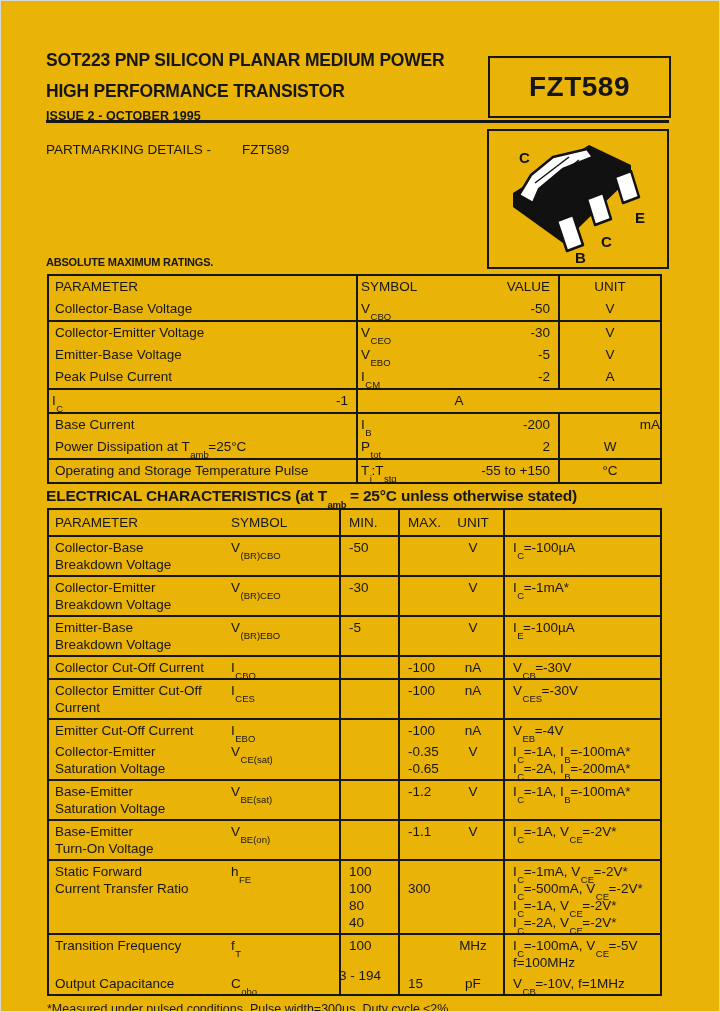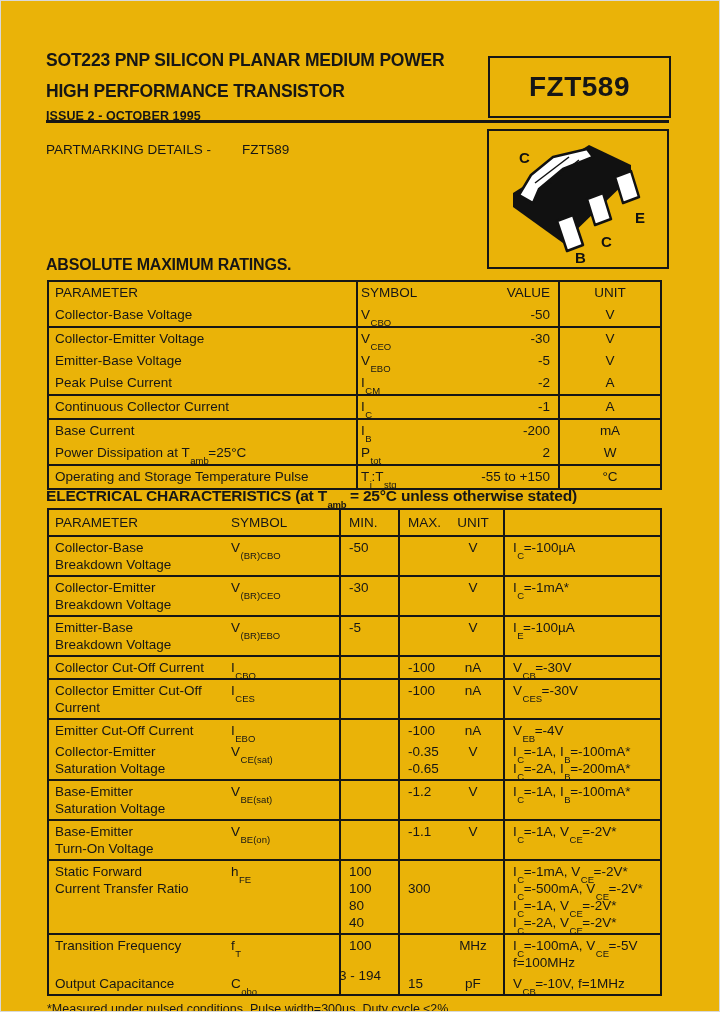--- a/index.html
+++ b/index.html
@@ -12,21 +12,21 @@
   .issue{font-size:12.5px;font-weight:bold;margin-top:2px;letter-spacing:0.1px;}
   .part-box{position:absolute;left:487px;top:55px;width:179px;height:58px;border:2px solid #161616;
             display:flex;align-items:center;justify-content:center;font-size:28px;font-weight:bold;letter-spacing:0.5px;}
   .rule{position:absolute;left:45px;top:119px;width:623px;height:3px;background:#161616;}
   .part-info{position:absolute;left:45px;top:138px;font-size:13.5px;line-height:21px;}
   .pi-label{display:inline-block;width:196px;}
   
   .pkg-box{position:absolute;left:486px;top:128px;width:182px;height:140px;border:2px solid #161616;box-sizing:border-box;}
   .pkg-box svg text{font-family:"Liberation Sans",sans-serif;font-weight:bold;font-size:15px;fill:#111;}
   
-  .sec-h{font-size:16px;font-weight:bold;letter-spacing:-0.2px;margin:0 0 6px 0;}
+  .sec-h{font-size:11px;font-weight:bold;letter-spacing:-0.2px;margin:0 0 6px 0;}
   .abs-sec{position:absolute;left:45px;top:255px;width:616px;}
   .low-sec{position:absolute;left:45px;top:486px;width:616px;}
   .low-sec .sec-h{font-size:15.5px;margin-bottom:3px;}
   
   .tbl{border:2px solid #161616;width:615px;box-sizing:border-box;margin-left:1px;}
   .row{display:grid;}
   .arow{grid-template-columns:309px 202px 1fr;min-height:22px;}
   .erow{grid-template-columns:292px 59px 105px 1fr;}
   .sep{border-bottom:2px solid #161616;}
   .c{font-size:13.5px;line-height:17px;padding-top:2px;padding-bottom:2px;white-space:pre-line;box-sizing:border-box;}
@@ -109,28 +109,27 @@
         <div class="c vline pl">Emitter-Base Voltage</div>
         <div class="c vline flexc"><span class="a-sym">V<sub>EBO</sub></span><span class="a-val">-5</span></div>
         <div class="c" style="text-align:center">V</div>
       </div>
       <div class="row arow sep">
         <div class="c vline pl">Peak Pulse Current</div>
         <div class="c vline flexc"><span class="a-sym">I<sub>CM</sub></span><span class="a-val">-2</span></div>
         <div class="c" style="text-align:center">A</div>
       </div>
       <div class="row arow sep">
-        <div class="c vline pl">Continuous Collector Current</div>
         <div class="c vline flexc"><span class="a-sym">I<sub>C</sub></span><span class="a-val">-1</span></div>
         <div class="c" style="text-align:center">A</div>
       </div>
       <div class="row arow">
         <div class="c vline pl">Base Current</div>
         <div class="c vline flexc"><span class="a-sym">I<sub>B</sub></span><span class="a-val">-200</span></div>
-        <div class="c" style="text-align:center">mA</div>
+        <div class="c" style="text-align:right">mA</div>
       </div>
       <div class="row arow sep">
         <div class="c vline pl">Power Dissipation at T<sub>amb</sub>=25°C</div>
         <div class="c vline flexc"><span class="a-sym">P<sub>tot</sub></span><span class="a-val">2</span></div>
         <div class="c" style="text-align:center">W</div>
       </div>
       <div class="row arow">
         <div class="c vline pl">Operating and Storage Temperature Pulse</div>
         <div class="c vline flexc"><span class="a-sym">T<sub>j</sub>:T<sub>stg</sub></span><span class="a-val">-55 to +150</span></div>
         <div class="c" style="text-align:center">°C</div>

